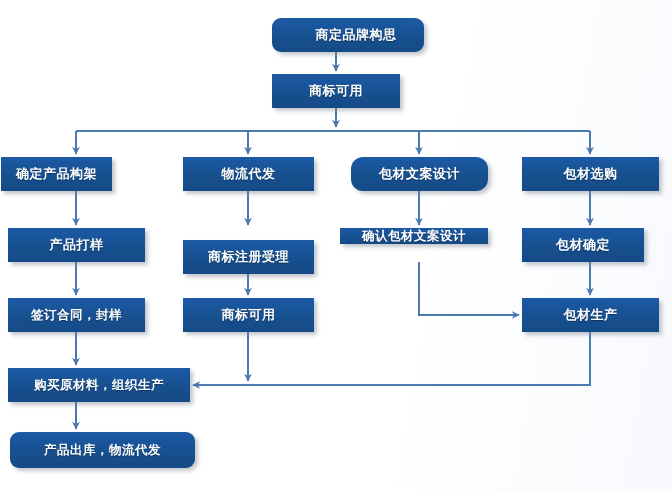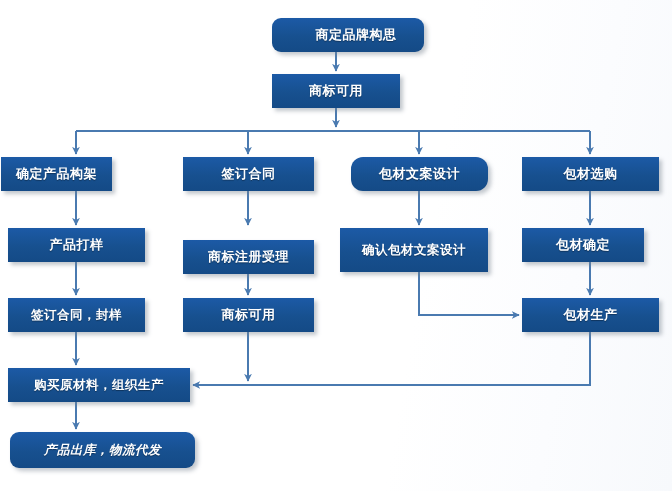--- a/index.html
+++ b/index.html
@@ -96,27 +96,27 @@
 
       <path d="M590,332 L590,385 L193,385" marker-end="url(#ah)"></path>
 
     </g>
   </svg>
 
   <div id="nodes">
       <div class="node round" style="left: 272px; top: 18px; width: 152px; height: 34px; padding-left: 16px;">商定品牌构思</div>
       <div class="node" style="left: 272px; top: 74px; width: 128px; height: 34px;">商标可用</div>
       <div class="node" style="left: 1px; top: 157px; width: 111px; height: 34px;">确定产品构架</div>
-      <div class="node" style="left: 183px; top: 157px; width: 131px; height: 34px;">签订合同</div>
+      <div class="node" style="left: 183px; top: 157px; width: 131px; height: 34px;">物流代发</div>
       <div class="node" style="left: 351px; top: 157px; width: 137px; height: 34px; border-radius: 12px;">包材文案设计</div>
       <div class="node" style="left: 522px; top: 157px; width: 137px; height: 34px;">包材选购</div>
       <div class="node" style="left: 8px; top: 228px; width: 137px; height: 34px;">产品打样</div>
       <div class="node" style="left: 183px; top: 228px; width: 131px; height: 34px; margin-top: 12px;">商标注册受理</div>
-      <div class="node small" style="left: 340px; top: 228px; width: 148px; height: 44px;">确认包材文案设计</div>
+      <div class="node small" style="left: 340px; top: 228px; width: 148px; height: 16px;">确认包材文案设计</div>
       <div class="node" style="left: 522px; top: 228px; width: 122px; height: 34px;">包材确定</div>
       <div class="node small" style="left: 8px; top: 298px; width: 137px; height: 34px;">签订合同，封样</div>
       <div class="node" style="left: 183px; top: 298px; width: 131px; height: 34px;">商标可用</div>
       <div class="node" style="left: 522px; top: 298px; width: 137px; height: 34px;">包材生产</div>
       <div class="node small" style="left: 8px; top: 368px; width: 182px; height: 34px;">购买原材料，组织生产</div>
-      <div class="node round small" style="left: 10px; top: 432px; width: 185px; height: 36px; font-style: italic;">产品出库，物流代发</div>
+      <div class="node round small" style="left: 10px; top: 432px; width: 185px; height: 36px;">产品出库，物流代发</div>
     </div>
 
 </div>
 
 </body></html>

